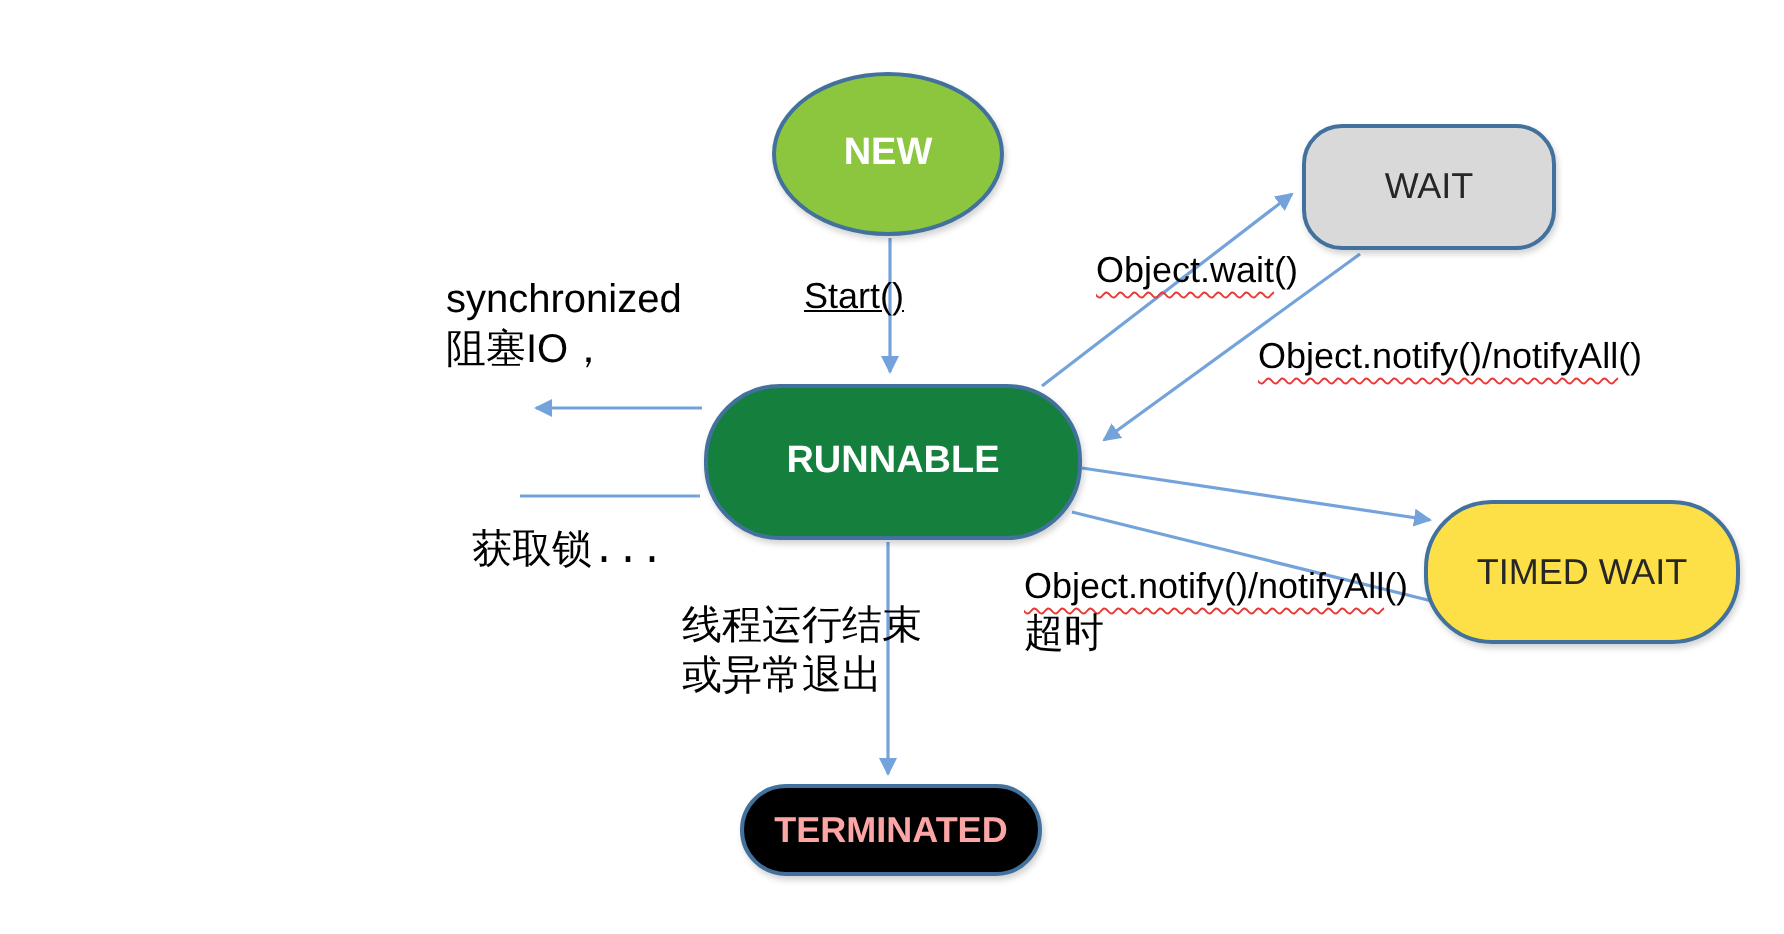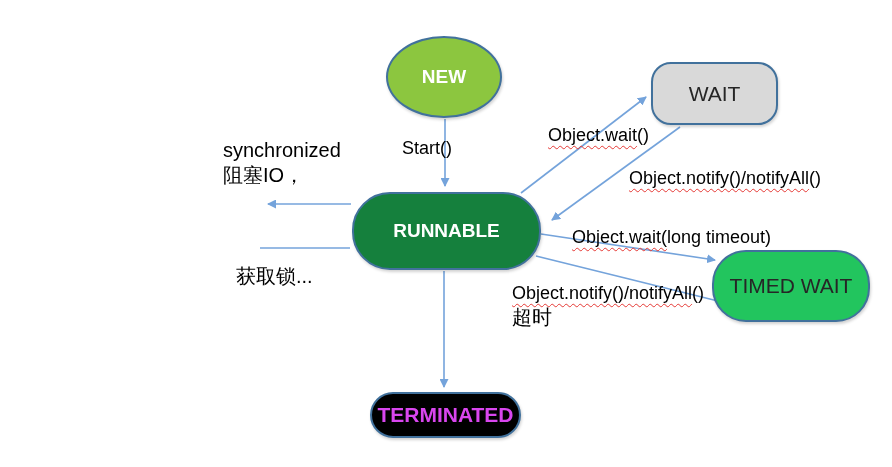--- a/index.html
+++ b/index.html
@@ -2,21 +2,21 @@
 <html><head>
 <meta charset="utf-8">
 <style>
   html,body { margin:0; padding:0; background:#ffffff; font-family:"Liberation Sans", sans-serif; }
   .canvas {
     position:relative; width:892px; height:467px; background:#ffffff; overflow:hidden;margin-left:44px;
   }
   .edges { position:absolute; left:0; top:0; width:892px; height:467px; pointer-events:none; }
   .state {
     position:absolute; display:flex; align-items:center; justify-content:center;
-    box-sizing:border-box; border:2px solid #41719C; font-size:21px;
+    box-sizing:border-box; border:2px solid #41719C; font-size:18px;
     box-shadow:1px 2px 3px rgba(0,0,0,0.18); text-align:center;
   }
   .state.ellipse { border-radius:50%; }
   .state.bold { font-weight:bold; }
   .label { position:absolute; color:#000000; font-size:18px; white-space:nowrap; line-height:1.25; }
   .label.cn { font-size:20px; }
   .label .ln { display:block; }
   .wavy {
     text-decoration-line:underline; text-decoration-style:wavy;
     text-decoration-color:#e53935; text-decoration-thickness:1px; text-underline-offset:4px;
@@ -49,48 +49,49 @@
 
   <div class="state" style="left: 607px; top: 62px; width: 127px; height: 63px; border-radius: 20px; background-color: rgb(217, 217, 217); color: rgb(38, 38, 38); border-color: rgb(65, 113, 156);">
     <span>WAIT</span>
   </div>
 
   <div class="state bold" style="left: 308px; top: 192px; width: 189px; height: 78px; border-radius: 38px; font-size: 19px; background-color: #15803d; color: rgb(255, 255, 255); border-color: rgb(65, 113, 156);">
     <span>RUNNABLE</span>
   </div>
 
 
-  <div class="state" style="left: 668px; top: 250px; width: 158px; height: 72px; border-radius: 34px; background-color: #22c55e; color: rgb(38, 38, 38); border-color: rgb(65, 113, 156); align-items: center;">
+  <div class="state" style="left: 668px; top: 250px; width: 158px; height: 72px; border-radius: 34px; background-color: #fde047; color: rgb(38, 38, 38); border-color: rgb(65, 113, 156); align-items: center;">
     <span>TIMED WAIT</span>
   </div>
 
-  <div class="state bold" style="left: 326px; top: 392px; width: 151px; height: 46px; border-radius: 23px; background-color: rgb(0, 0, 0); color: #d946ef; border-color: rgb(65, 113, 156);">
+  <div class="state bold" style="left: 326px; top: 392px; width: 151px; height: 46px; border-radius: 23px; background-color: rgb(0, 0, 0); color: #fca5a5; border-color: rgb(65, 113, 156);">
     <span>TERMINATED</span>
   </div>
 
-  <div class="label" style="left:358px; top:137px;">Start()</div>
+  <div class="label" style="left:358px; top:137px;text-decoration:underline;">Start()</div>
 
   <div class="label" style="left:504px; top:124px;text-align:right;">
     <span class="wavy">Object.wait</span><span>()</span>
   </div>
 
   <div class="label" style="left:585px; top:167px;">
     <span class="wavy">Object.notify()/notifyAll</span><span>()</span>
   </div>
 
-  <div class="label" style="left:528px; top:226px;">
-    <span class="wavy">Object.wait(</span><span>long timeout)</span>
-  </div>
 
   <div class="label" style="left:468px; top:282px;">
     <span class="ln"><span class="wavy">Object.notify()/notifyAll</span><span>()</span></span>
     <span class="ln cn" style="font-size:20px;">超时</span>
   </div>
 
   <div class="label cn" style="left:179px; top:138px;">
     <span class="ln">synchronized</span>
     <span class="ln">阻塞IO，</span>
   </div>
 
-  <div class="label cn" style="left:192px; top:264px;">获取锁...</div>
+  <div class="label cn" style="left:192px; top:264px;font-family:Liberation Mono, monospace;">获取锁...</div>
 
+  <div class="label cn" style="left:297px; top:301px;">
+    <span class="ln">线程运行结束</span>
+    <span class="ln">或异常退出</span>
+  </div>
 
 </div>
 
 </body></html>

